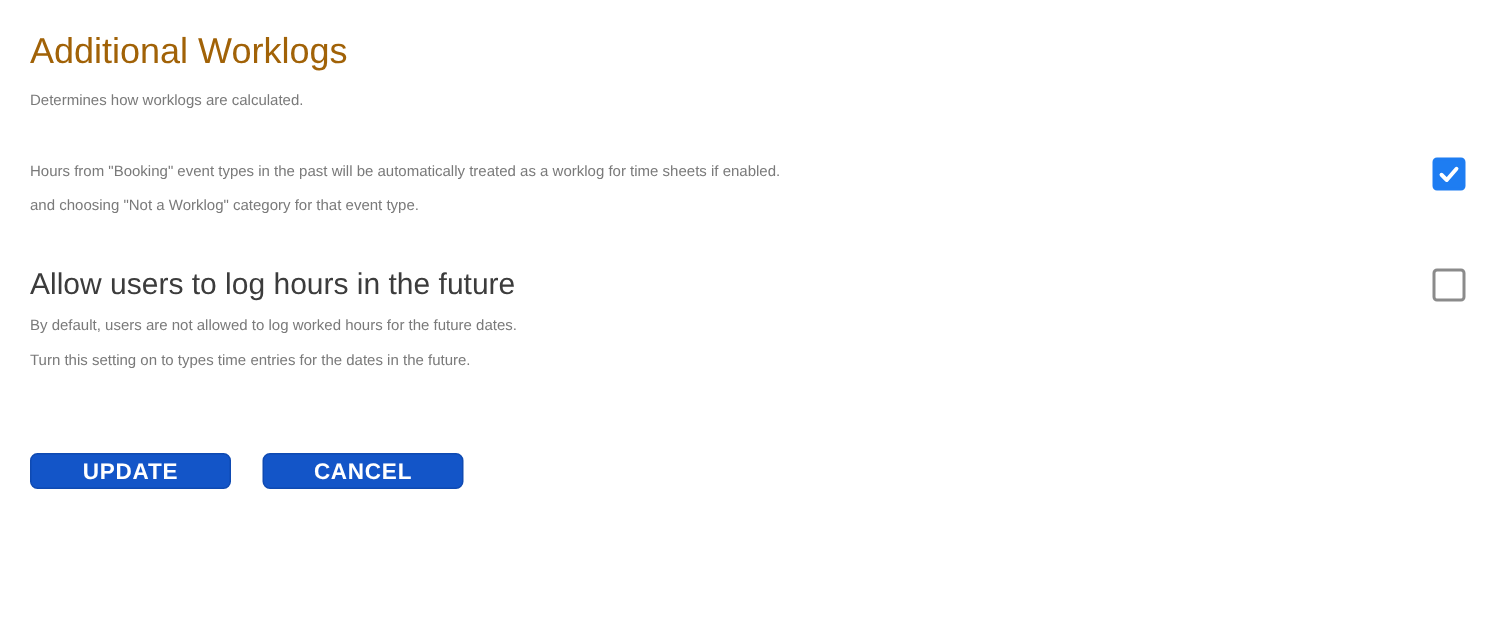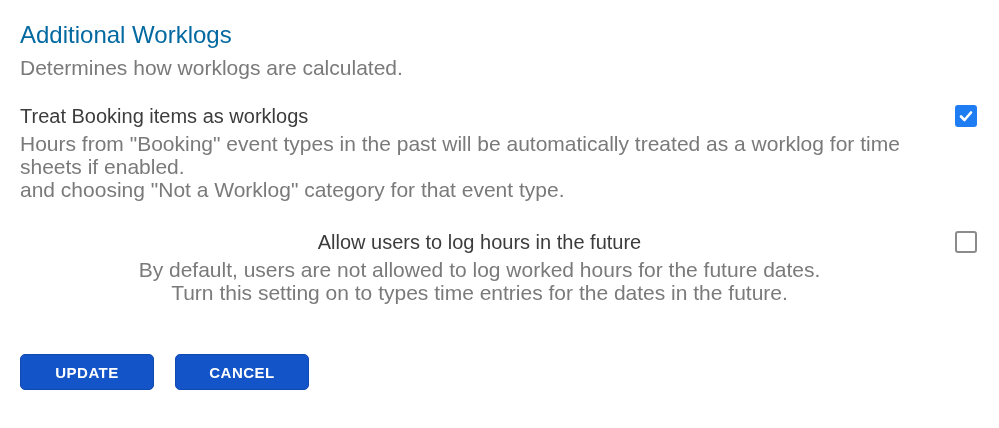--- a/index.html
+++ b/index.html
@@ -9,26 +9,26 @@
     font-family: "Liberation Sans", "DejaVu Sans", sans-serif;
     overflow: hidden;
   }
   .page {
     padding: 20px 22px 0 20px;
     width: 999px; height: 428px;
   }
   .page-title {
     font-size: 24px;
     font-weight: 500;
-    color: #0369a1;
+    color: #a16207;
     line-height: 30px;
     margin-bottom: 6px;
   }
   .intro p, .desc p {
-    font-size: 21px;
+    font-size: 10px;
     color: #7a7a7a;
     line-height: 23px;
   }
   .setting {
     display: flex;
     align-items: flex-start;
     margin-top: 24px;
   }
   .setting .text-col { flex: 1 1 auto; }
   .setting-title {
@@ -61,21 +61,21 @@
     display: block;
     width: 14px; height: 14px;
   }
   .button-row {
     margin-top: 50px;
     display: flex;
     gap: 21px;
   }
   .btn {
     min-width: 134px;
-    height: 36px;
+    height: 24px;
     padding: 8px 28px;
     background: #1355c8;
     border: 1px solid #0f4ab2;
     border-radius: 5px;
     color: #ffffff;
     font-family: "Liberation Sans", sans-serif;
     font-size: 15px;
     font-weight: 600;
     letter-spacing: 0.5px;
     cursor: pointer;
@@ -90,34 +90,33 @@
 <div class="page">
 
   <h1 class="page-title">Additional Worklogs</h1>
 
   <div class="intro">
     <p>Determines how worklogs are calculated.</p>
   </div>
 
   <div class="setting">
     <div class="text-col">
-      <div class="setting-title">Treat Booking items as worklogs</div>
       <div class="desc">
         <p>Hours from "Booking" event types in the past will be automatically treated as a worklog for time sheets if enabled.</p>
         <p>and choosing "Not a Worklog" category for that event type.</p>
       </div>
     </div>
     <div class="checkbox checked">
       <svg class="check-glyph" viewBox="0 0 14 14">
         <path d="M2 7.5 L5.5 11 L12 3.5" fill="none" stroke="#ffffff" stroke-width="2.6" stroke-linecap="round" stroke-linejoin="round"></path>
       </svg>
     </div>
   </div>
 
-  <div class="setting" style="margin-top:28px;text-align:center;">
+  <div class="setting" style="margin-top:28px;">
     <div class="text-col">
       <div class="setting-title">Allow users to log hours in the future</div>
       <div class="desc">
         <p>By default, users are not allowed to log worked hours for the future dates.</p>
         <p>Turn this setting on to types time entries for the dates in the future.</p>
       </div>
     </div>
     <div class="checkbox">
       
     </div>

